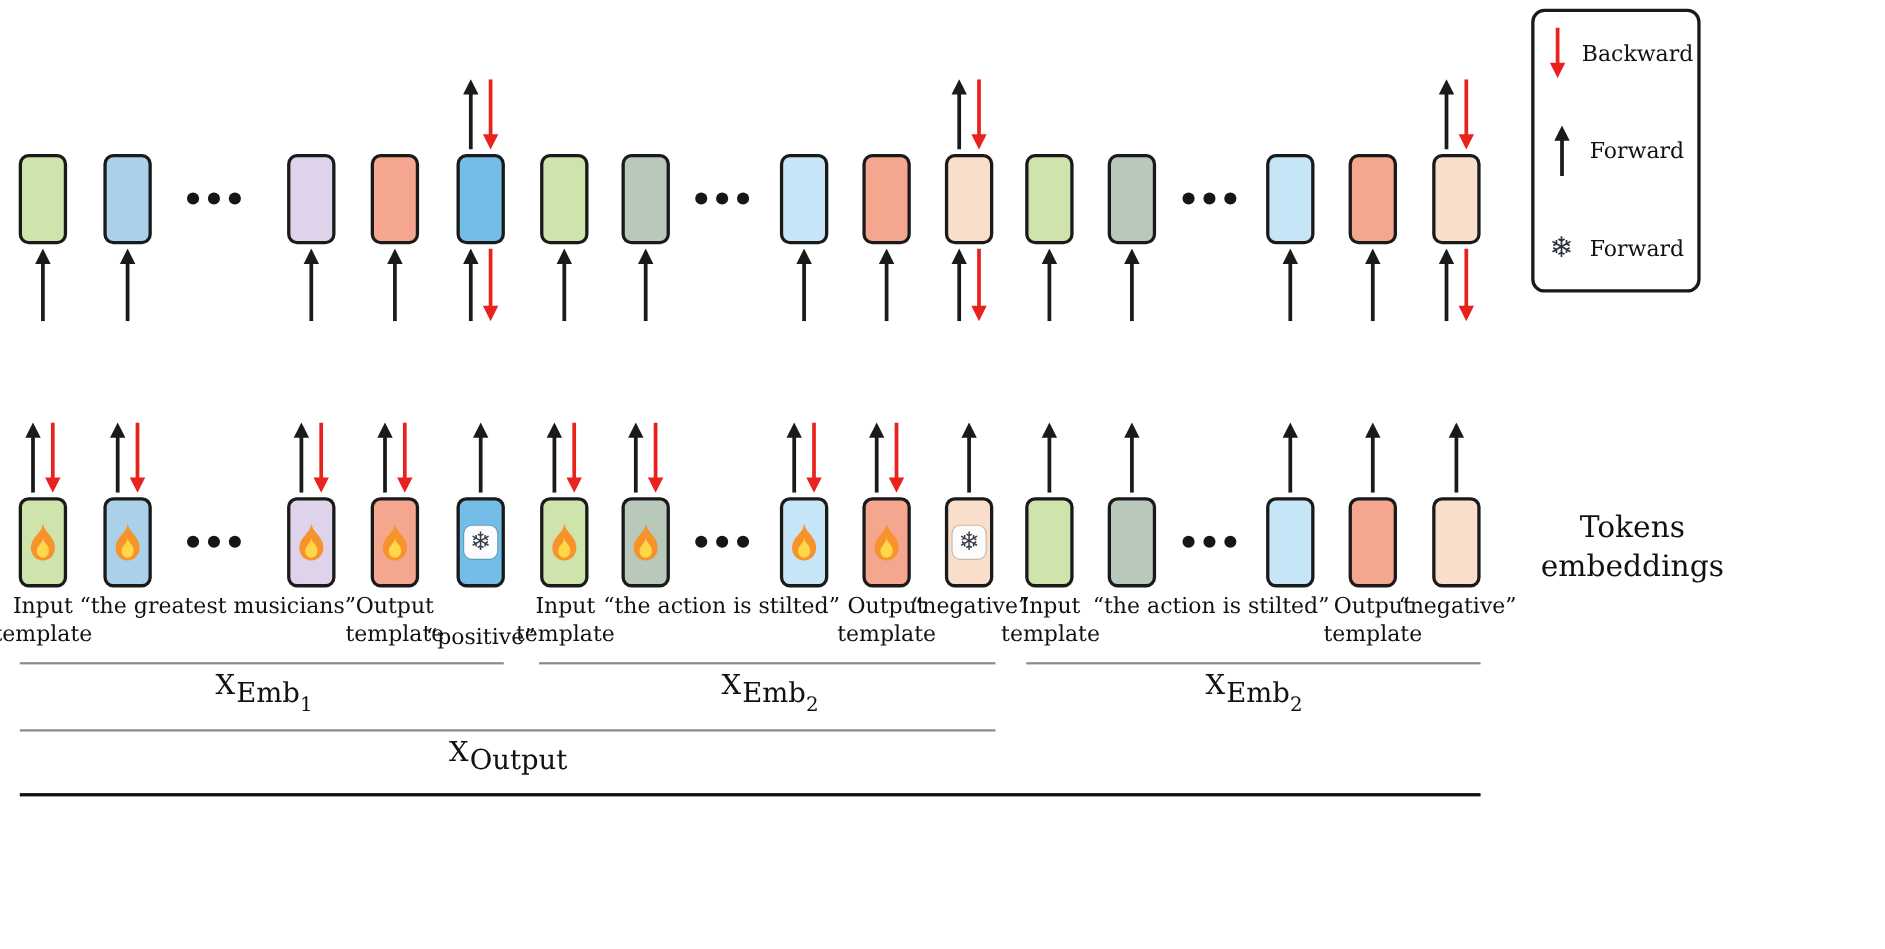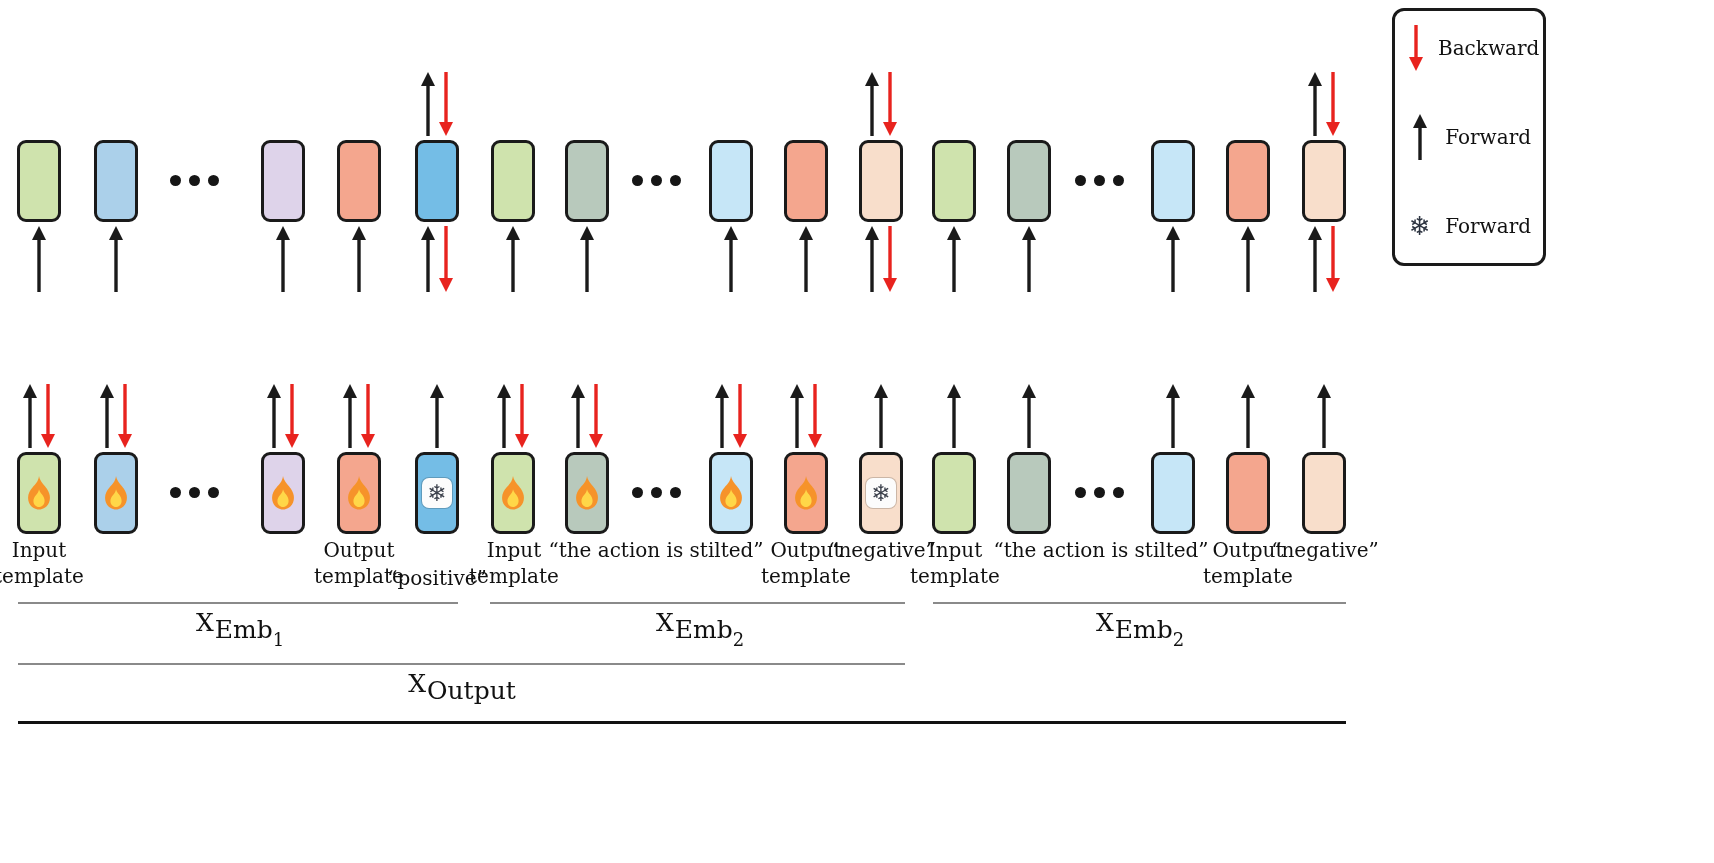--- a/index.html
+++ b/index.html
@@ -69,20 +69,21 @@
             <polygon points="9,0 2,14 16,14" fill="#1a1a1a"></polygon>
           </svg>
         </span>
         <span class="ltext">Forward</span>
       </div>
       <div class="lrow">
         <span class="licon lsnow">❄</span>
         <span class="ltext">Forward</span>
       </div>
     </div>
+  <div class="tokens-label">Tokens embeddings</div>
 <div class="tok" style="left: 17px; top: 140px; background: rgb(207, 227, 173);"></div>
     <div class="arr" style="left: 30px; top: 226px;">
       <svg width="18" height="66" viewBox="0 0 18 66">
         <line x1="9" y1="66" x2="9" y2="11" stroke="#1a1a1a" stroke-width="3.4"></line>
         <polygon points="9,0 2,14 16,14" fill="#1a1a1a"></polygon>
       </svg>
     </div>
     <div class="arr" style="left: 21px; top: 384px;">
       <svg width="18" height="64" viewBox="0 0 18 64">
         <line x1="9" y1="64" x2="9" y2="11" stroke="#1a1a1a" stroke-width="3.4"></line>
@@ -456,20 +457,21 @@
       <i></i>
       <i></i>
       <i></i>
     </div>
     <div class="dots" style="left: 1075px; top: 487px;">
       <i></i>
       <i></i>
       <i></i>
     </div>
     <div class="lbl" style="left: -17px; top: 538px; width: 112px;">Input template</div>
+    <div class="lbl" style="left: 48px; top: 538px; width: 300px;">“the greatest musicians”</div>
     <div class="lbl" style="left: 303px; top: 538px; width: 112px;">Output template</div>
     <div class="lbl" style="left: 382px; top: 538px; width: 110px; margin-top: 28px;">“positive”</div>
     <div class="lbl" style="left: 458px; top: 538px; width: 112px;">Input template</div>
     <div class="lbl" style="left: 516px; top: 538px; width: 280px;">“the action is stilted”</div>
     <div class="lbl" style="left: 750px; top: 538px; width: 112px;">Output template</div>
     <div class="lbl" style="left: 822px; top: 538px; width: 120px;">“negative”</div>
     <div class="lbl" style="left: 899px; top: 538px; width: 112px;">Input template</div>
     <div class="lbl" style="left: 961px; top: 538px; width: 280px;">“the action is stilted”</div>
     <div class="lbl" style="left: 1192px; top: 538px; width: 112px;">Output template</div>
     <div class="lbl" style="left: 1265px; top: 538px; width: 120px;">“negative”</div>

